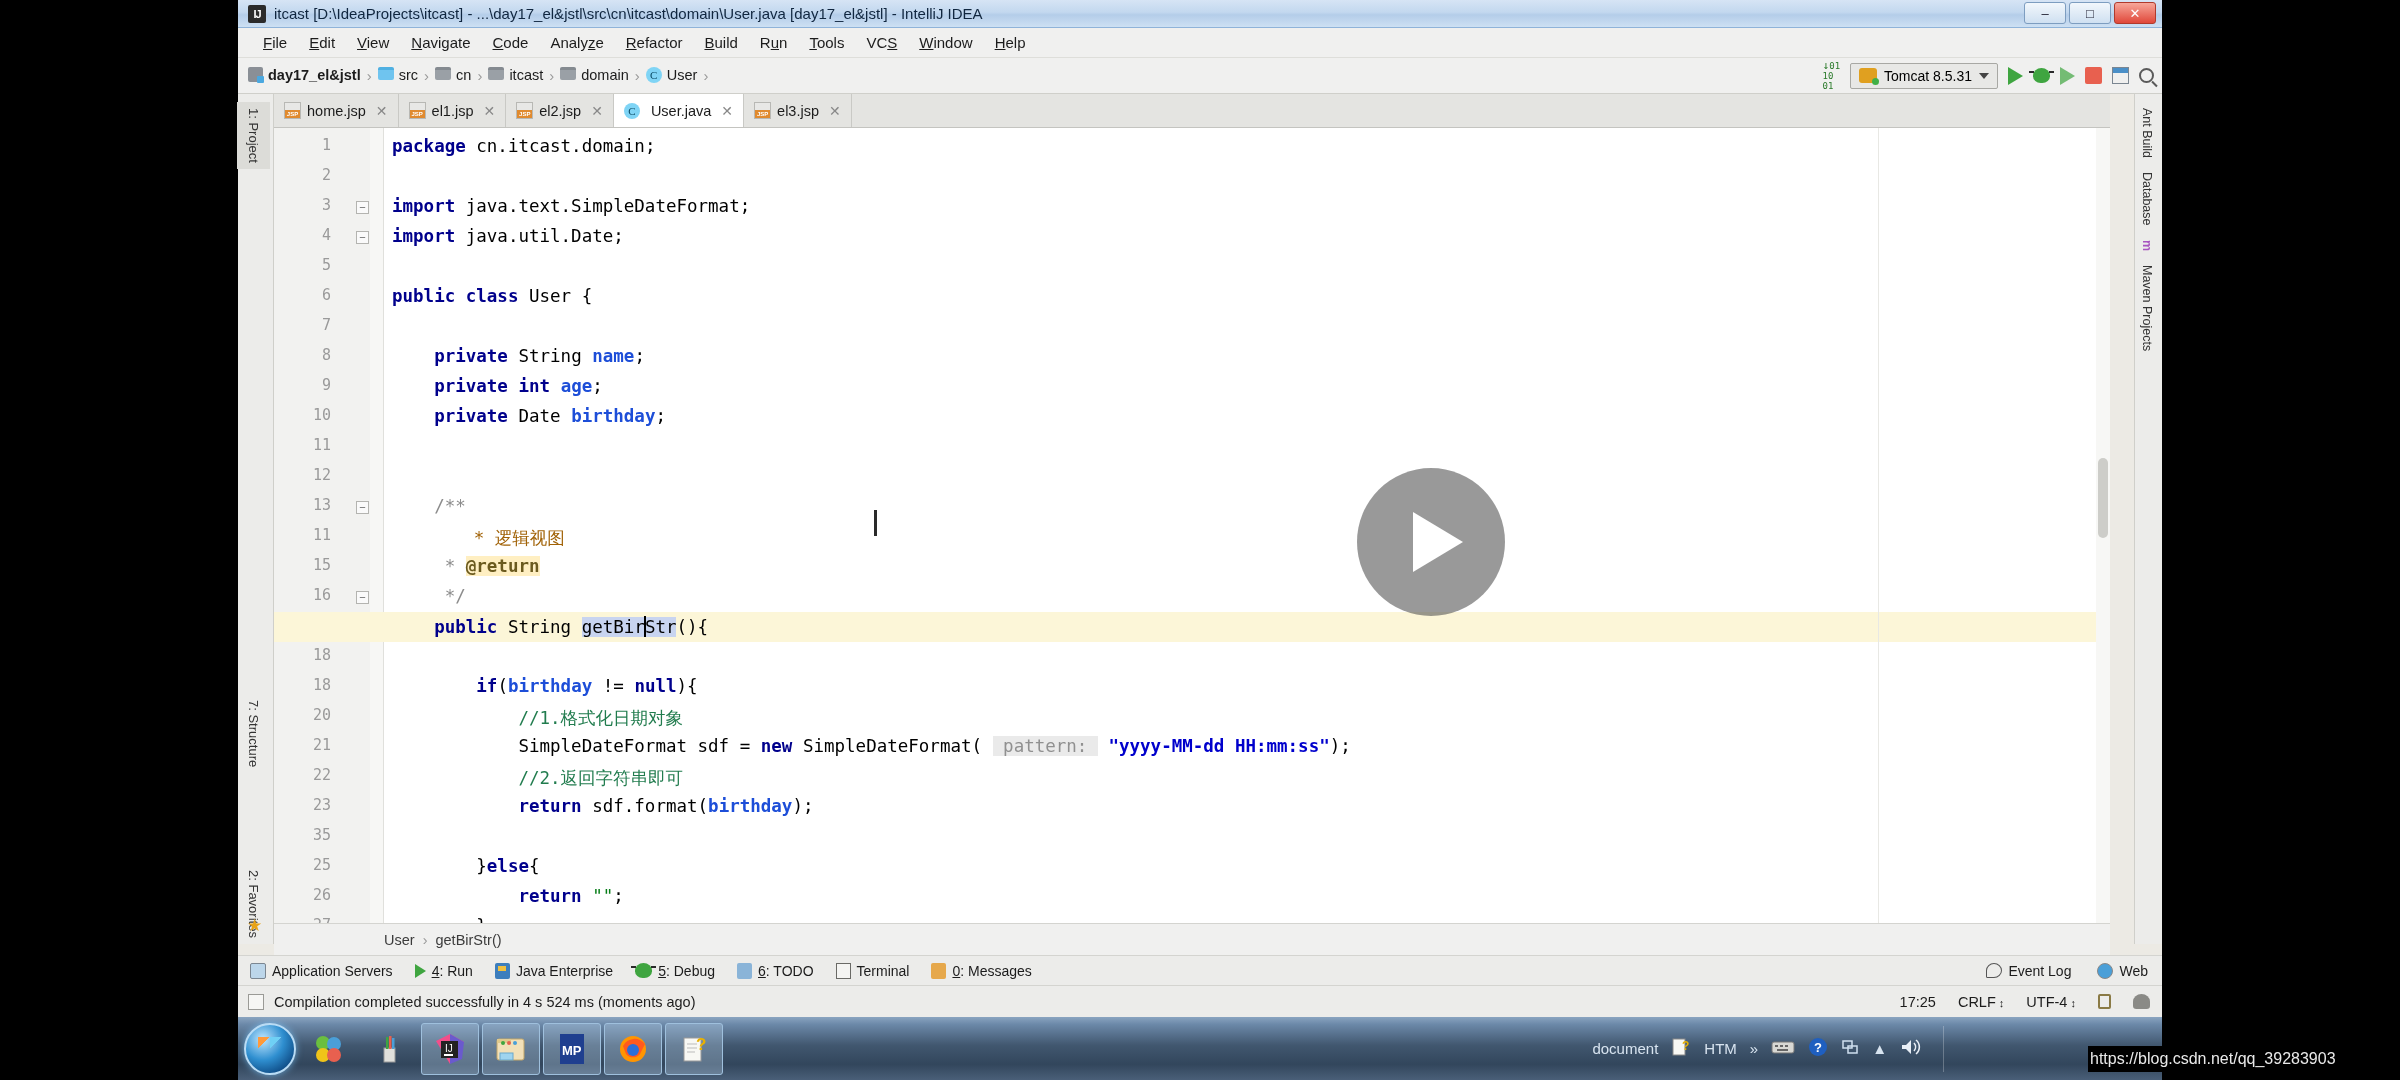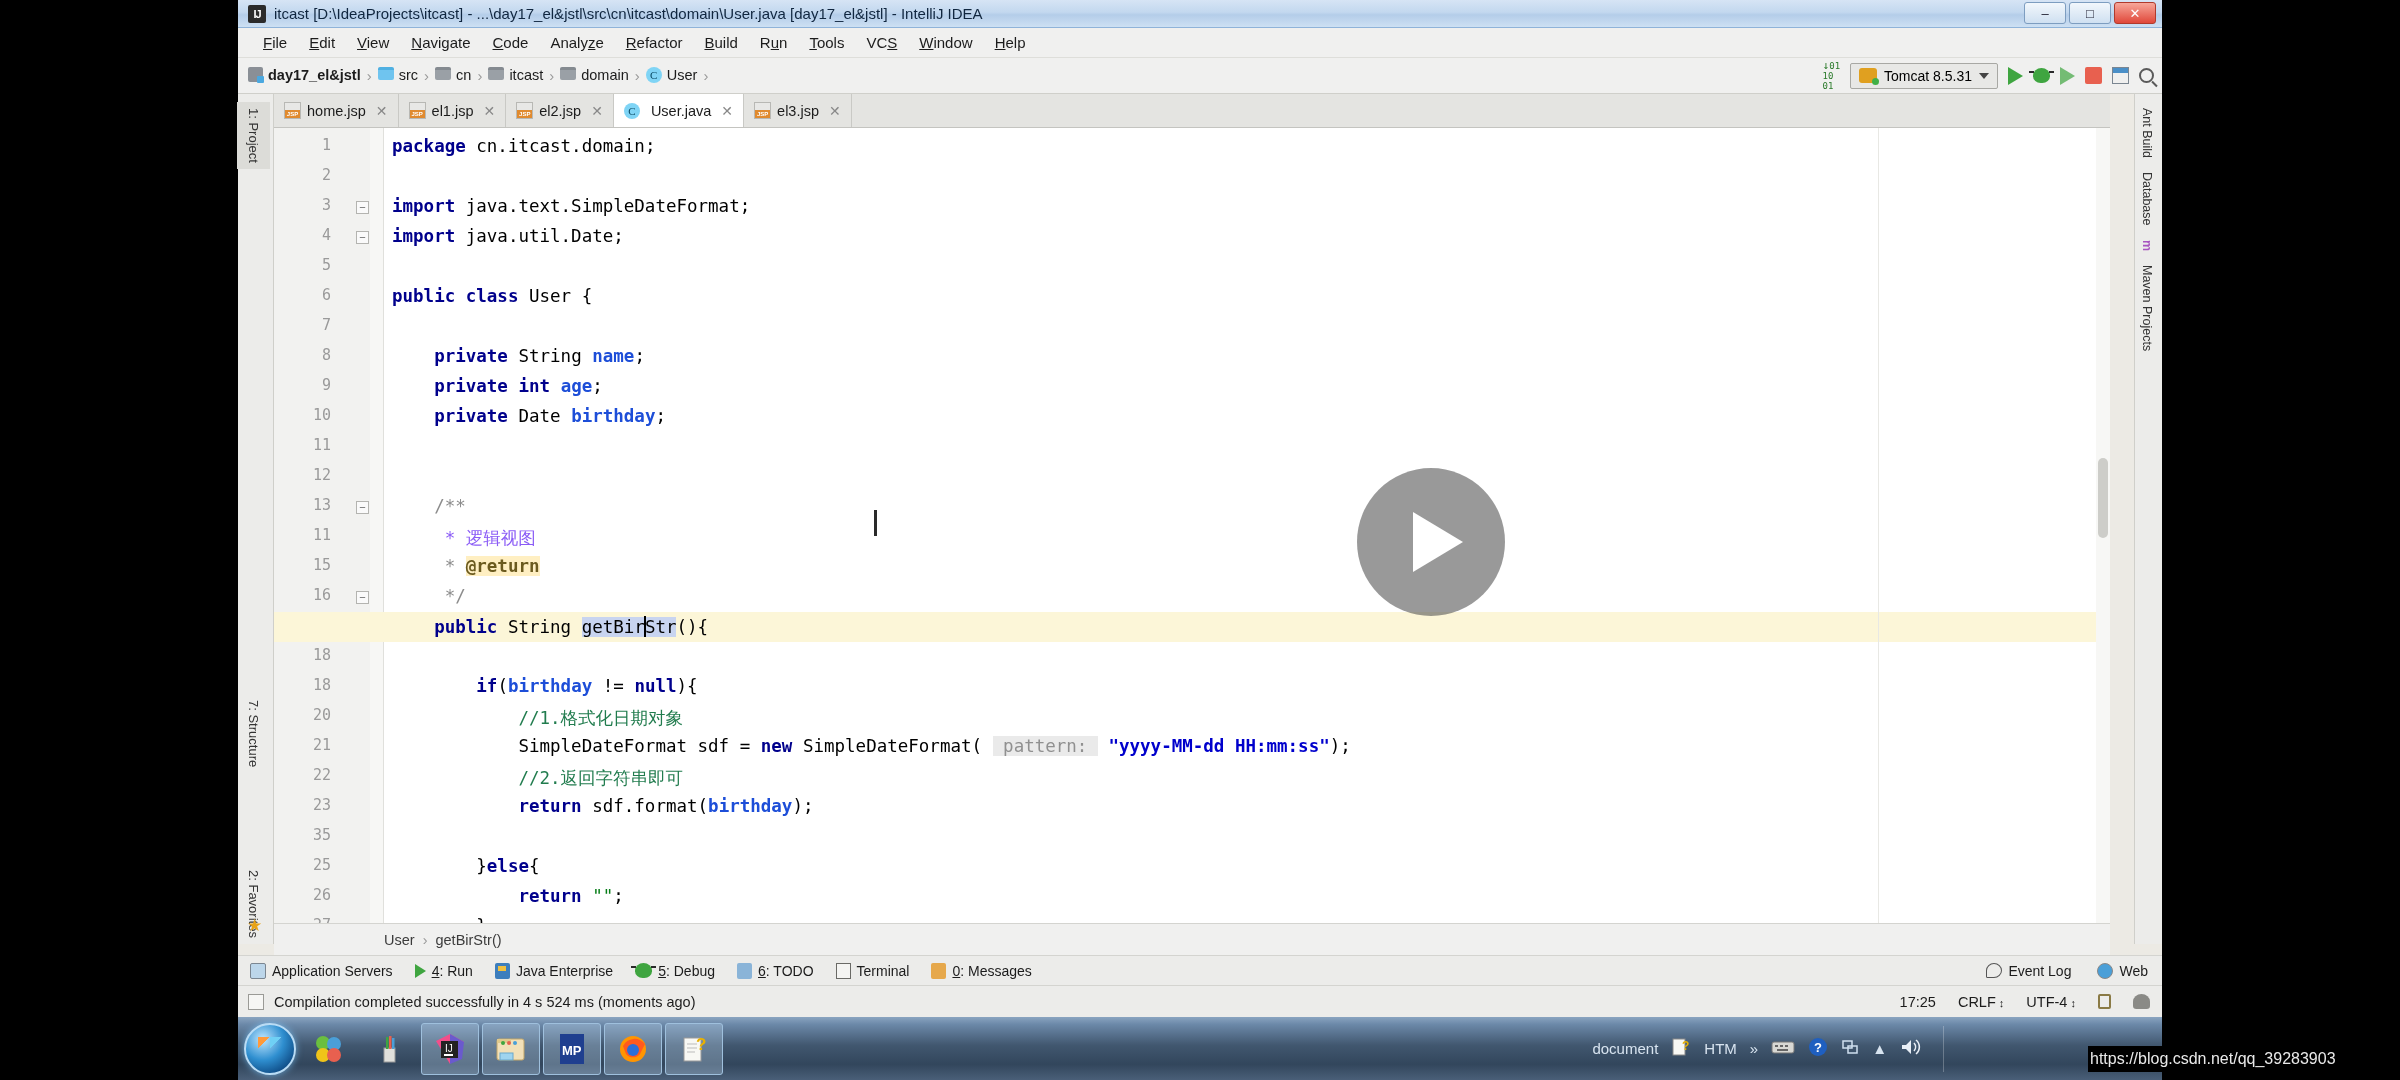--- a/index.html
+++ b/index.html
@@ -143,21 +143,21 @@
     background:#fafafa; color:#666; font-size:11px; line-height:11px; text-align:center;
   }
   .code {
     position: absolute; left: 118px; top: 0; right: 0; height: 100%;
     font-family: "DejaVu Sans Mono", monospace; font-size: 17.5px; white-space: pre;
   }
   .cl { position: absolute; left: 0; color: #000; }
   .kw { color: #00008c; font-weight: bold; }
   .fld { color: #1d4ed8; font-weight: bold; }
   .cmt { color: #8c8c8c; }
-  .cmtz { color: #8b5cf6; }
+  .cmtz { color: #a16207; margin-left: 29px; }
   .lcmt { color: #217c4e; }
   .str { color: #067d17; }
   .strb { color: #0000cc; font-weight:bold; }
   .doctag { background:#ffefc2; color:#6b5a1e; font-weight:bold; }
   .hint { background:#eaeaea; color:#909090; font-style:normal; }
   .hl-line {
     position:absolute; left:0; right:0; height:30px; background:#fcf6d8;
   }
   .sel { background:#c8d4f0; }
   .caret-bar { display:inline-block; width:2px; height:21px; background:#000; vertical-align:-4px; margin:0 -1px;}

